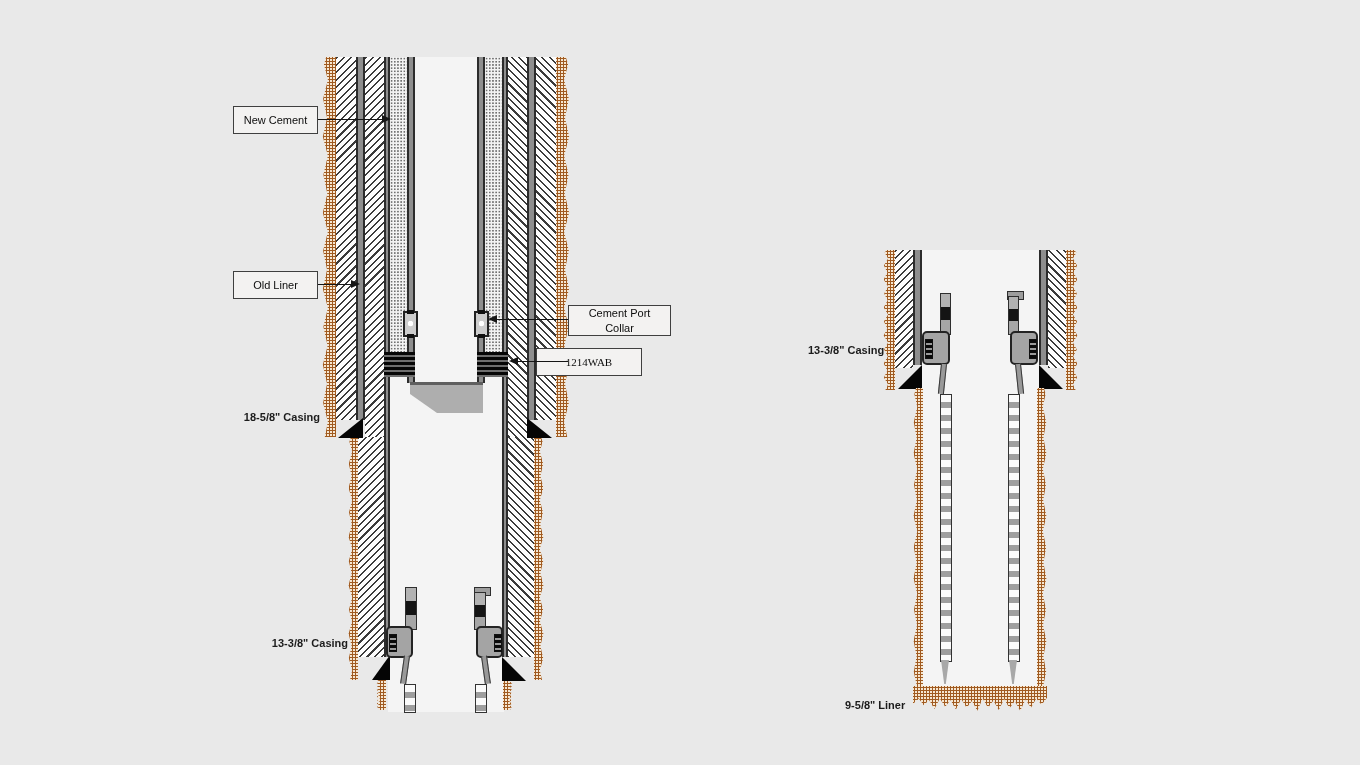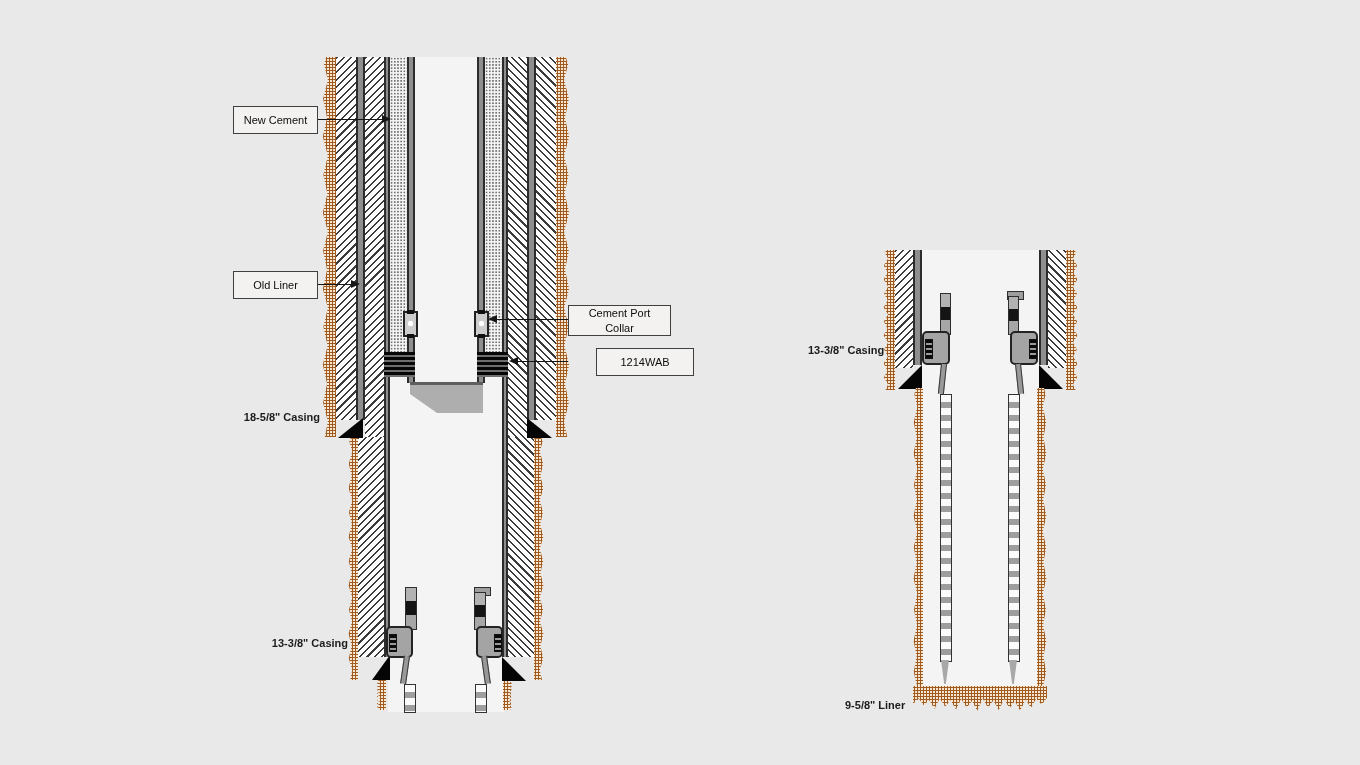--- a/index.html
+++ b/index.html
@@ -116,21 +116,21 @@
   </div>
   <div class="abs aline" style="left:318px;top:284px;width:34px;"></div>
   <div class="abs ahr" style="left:351px;top:280px;"></div>
 
   <div class="abs co" style="left:568px;top:305px;width:103px;height:31px;padding:0 10px;">
     <span>Cement Port Collar</span>
   </div>
   <div class="abs aline" style="left:496px;top:319px;width:72px;"></div>
   <div class="abs ahl" style="left:488px;top:315px;"></div>
 
-  <div class="abs co" style="left:596px;top:348px;width:98px;height:28px;">
+  <div class="abs co" style="left:536px;top:348px;width:106px;height:28px;font-family:Liberation Serif, serif;">
     <span>1214WAB</span>
   </div>
   <div class="abs aline" style="left:517px;top:361px;width:51px;"></div>
   <div class="abs ahl" style="left:509px;top:357px;"></div>
 
   <div class="abs lbl" style="left:240px;top:411px;width:80px;text-align:right;">
     <span>18-5/8" Casing</span>
   </div>
   <div class="abs lbl" style="left:268px;top:637px;width:80px;text-align:right;">
     <span>13-3/8" Casing</span>

